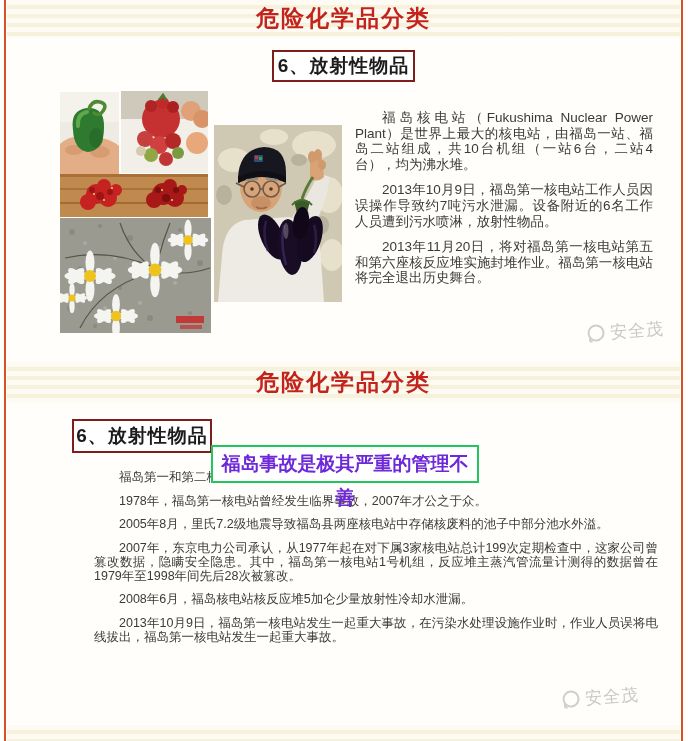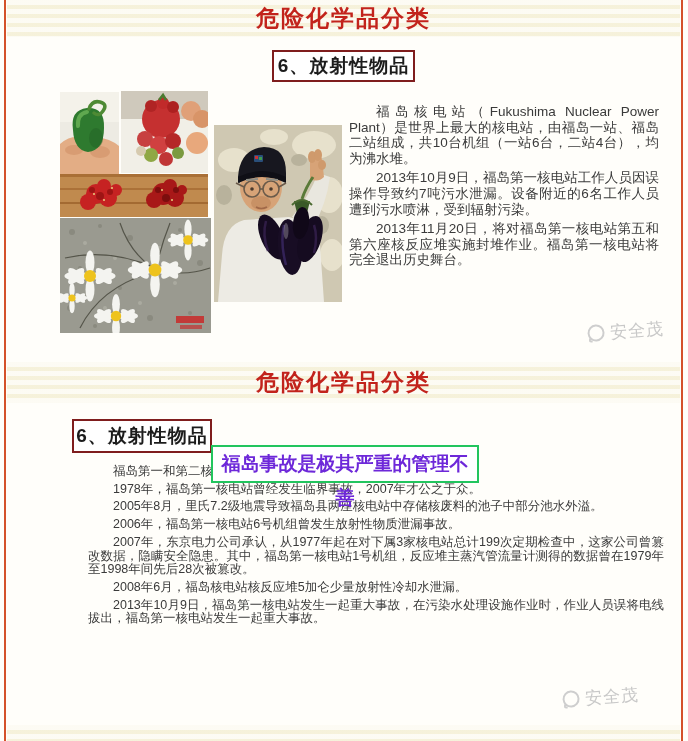--- a/index.html
+++ b/index.html
@@ -17,21 +17,21 @@
   .band2 .band-title{font-size:23px;line-height:41px;}
   .band3{top:725px;height:16px;}
   .cat-box{position:absolute;background:#fff;border:2px solid #7f1d1d;box-sizing:border-box;
            font-weight:bold;color:#1c1c1c;text-align:center;z-index:5;}
   .cat-box1{left:272px;top:50px;width:143px;height:32px;font-size:19px;line-height:28px;letter-spacing:1px;}
   .cat-box2{left:72px;top:419px;width:140px;height:34px;font-size:19px;line-height:30px;letter-spacing:1px;}
   .headline-box{position:absolute;left:211px;top:445px;width:268px;height:38px;background:#fff;
                 border:2px solid #22c55e;box-sizing:border-box;z-index:6;
                 font-weight:bold;font-size:19px;line-height:34px;color:#6d28d9;text-align:center;}
   .body-text{position:absolute;color:#3a3a3a;z-index:2;}
-  .body-text p{margin:4px;text-indent:2em;}
+  .body-text p{margin:10px;text-indent:2em;}
   .body1{left:345px;top:100px;width:318px;font-size:13.5px;line-height:15.6px;text-align:justify;}
   .body2{left:84px;top:461px;width:584px;font-size:12.5px;line-height:13.7px;text-align:justify;}
   .photo{position:absolute;overflow:hidden;}
   .photo svg{display:block;width:100%;height:100%;}
   .ph-pepper{left:60px;top:92px;width:59px;height:82px;}
   .ph-tomato{left:121px;top:91px;width:87px;height:82px;}
   .ph-strawberry{left:60px;top:174px;width:148px;height:43px;}
   .ph-daisy{left:60px;top:218px;width:151px;height:115px;}
   .ph-man{left:214px;top:125px;width:128px;height:177px;}
   .watermark{position:absolute;display:flex;align-items:center;gap:3px;color:#c6c6c6;
@@ -241,21 +241,21 @@
         <path d="M52,96 Q48,110 54,126" stroke="#3a2456" stroke-width="2.5" fill="none" opacity=".7"></path>
         <path d="M70,100 Q66,118 72,140" stroke="#46307a" stroke-width="2.5" fill="none" opacity=".6"></path>
         <path d="M100,100 Q104,112 100,128" stroke="#3a2456" stroke-width="2.5" fill="none" opacity=".7"></path>
         <ellipse cx="72" cy="106" rx="2.5" ry="8" fill="#ffffff" opacity=".25"></ellipse>
       </g>
     </svg>
   </div>
 
   <div class="body-text body1">
     <p>福岛核电站（Fukushima Nuclear Power Plant）是世界上最大的核电站，由福岛一站、福岛二站组成，共10台机组（一站6台，二站4台），均为沸水堆。</p>
-    <p>2013年10月9日，福岛第一核电站工作人员因误操作导致约7吨污水泄漏。设备附近的6名工作人员遭到污水喷淋，受到辐射污染。</p>
+    <p>2013年10月9日，福岛第一核电站工作人员因误操作导致约7吨污水泄漏。设备附近的6名工作人员遭到污水喷淋，放射性物品。</p>
     <p>2013年11月20日，将对福岛第一核电站第五和第六座核反应堆实施封堆作业。福岛第一核电站将完全退出历史舞台。</p>
   </div>
 
   <div class="watermark wm1">
     <svg class="wm-logo" viewBox="0 0 22 22">
       <circle cx="11" cy="10" r="7.5" stroke="#cccccc" stroke-width="2" fill="none"></circle>
       <path d="M5,15 Q3,19 7,18" stroke="#cccccc" stroke-width="2" fill="none"></path>
     </svg>
     <span>安全茂</span>
   </div>
@@ -269,21 +269,20 @@
   </div>
 
   <div class="headline-box">
     <span>福岛事故是极其严重的管理不善</span>
   </div>
 
   <div class="body-text body2">
     <p>福岛第一和第二核电站此前也多次发生事故。</p>
     <p>1978年，福岛第一核电站曾经发生临界事故，2007年才公之于众。</p>
     <p>2005年8月，里氏7.2级地震导致福岛县两座核电站中存储核废料的池子中部分池水外溢。</p>
-    <p>2006年，福岛第一核电站6号机组曾发生放射性物质泄漏事故。</p>
     <p>2007年，东京电力公司承认，从1977年起在对下属3家核电站总计199次定期检查中，这家公司曾篡改数据，隐瞒安全隐患。其中，福岛第一核电站1号机组，反应堆主蒸汽管流量计测得的数据曾在1979年至1998年间先后28次被篡改。</p>
     <p>2008年6月，福岛核电站核反应堆5加仑少量放射性冷却水泄漏。</p>
     <p>2013年10月9日，福岛第一核电站发生一起重大事故，在污染水处理设施作业时，作业人员误将电线拔出，福岛第一核电站发生一起重大事故。</p>
   </div>
 
   <div class="watermark wm2">
     <svg class="wm-logo" viewBox="0 0 22 22">
       <circle cx="11" cy="10" r="7.5" stroke="#cccccc" stroke-width="2" fill="none"></circle>
       <path d="M5,15 Q3,19 7,18" stroke="#cccccc" stroke-width="2" fill="none"></path>
     </svg>

